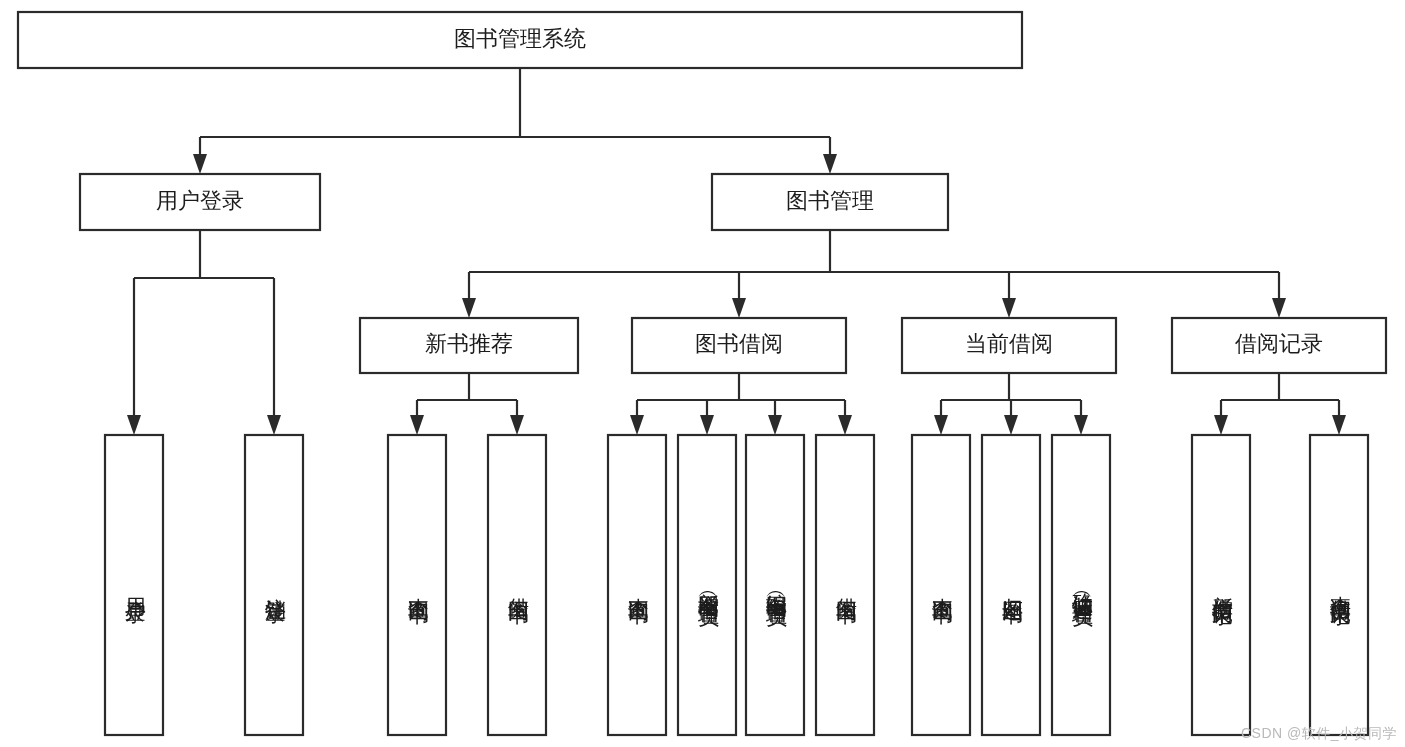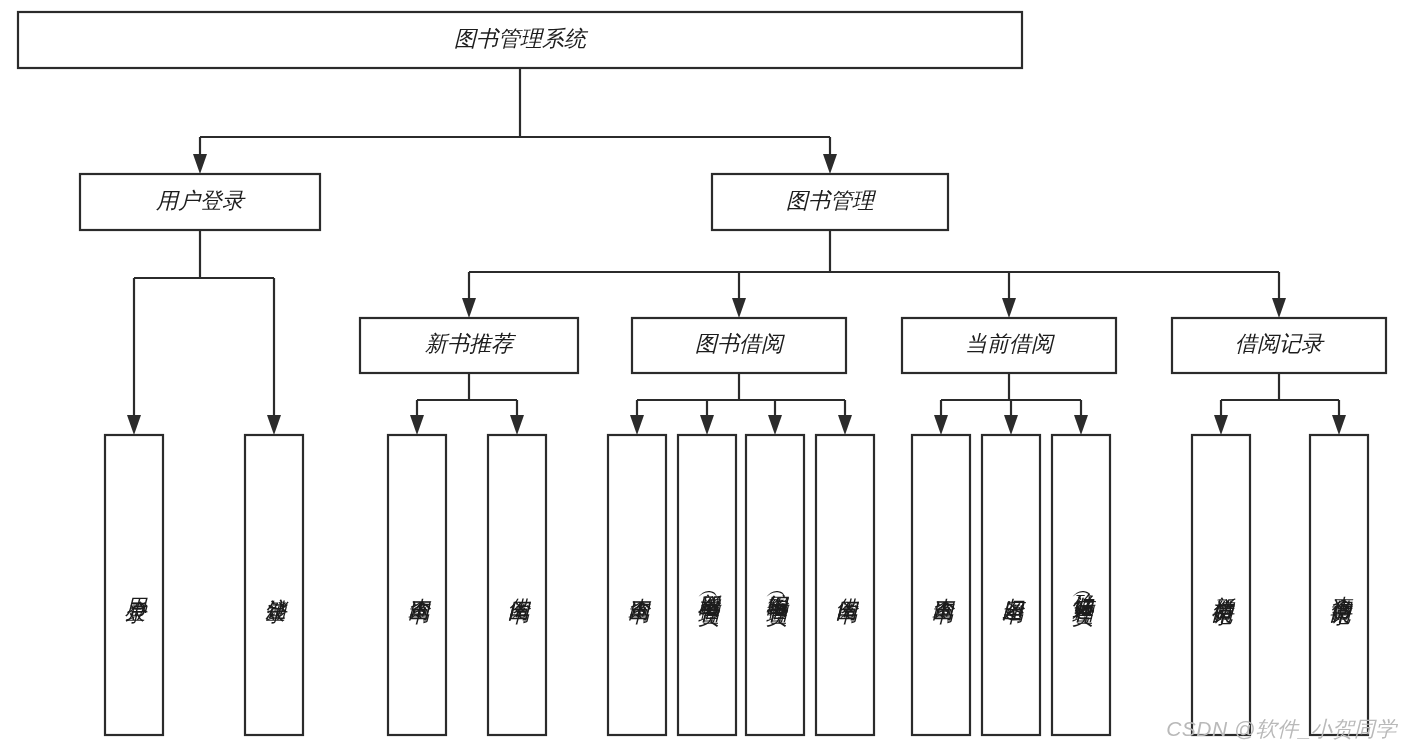--- a/index.html
+++ b/index.html
@@ -7,21 +7,20 @@
     padding: 0;
     background: #ffffff;
   }
   #canvas {
     position: relative;
     width: 1405px;
     height: 747px;
     background: #ffffff;
     overflow: hidden;
     font-family: "Liberation Sans", "DejaVu Sans", sans-serif;
-    font-style: italic;
   }
   svg.diagram {
     position: absolute;
     left: 0;
     top: 0;
     width: 1405px;
     height: 747px;
   }
   .node-box {
     fill: #ffffff;
@@ -51,21 +50,21 @@
     font-size: 21px;
     writing-mode: vertical-rl;
     text-orientation: upright;
     letter-spacing: 2px;
   }
   .watermark {
     position: absolute;
     right: 8px;
     bottom: 4px;
     font-family: "Liberation Sans", "DejaVu Sans", sans-serif;
-    font-size: 21px;
+    font-size: 14px;
     color: #b9b9b9;
     white-space: nowrap;
     letter-spacing: 0.5px;
   }
 </style>
 </head>
 <body>
 
 <div id="canvas">
 

